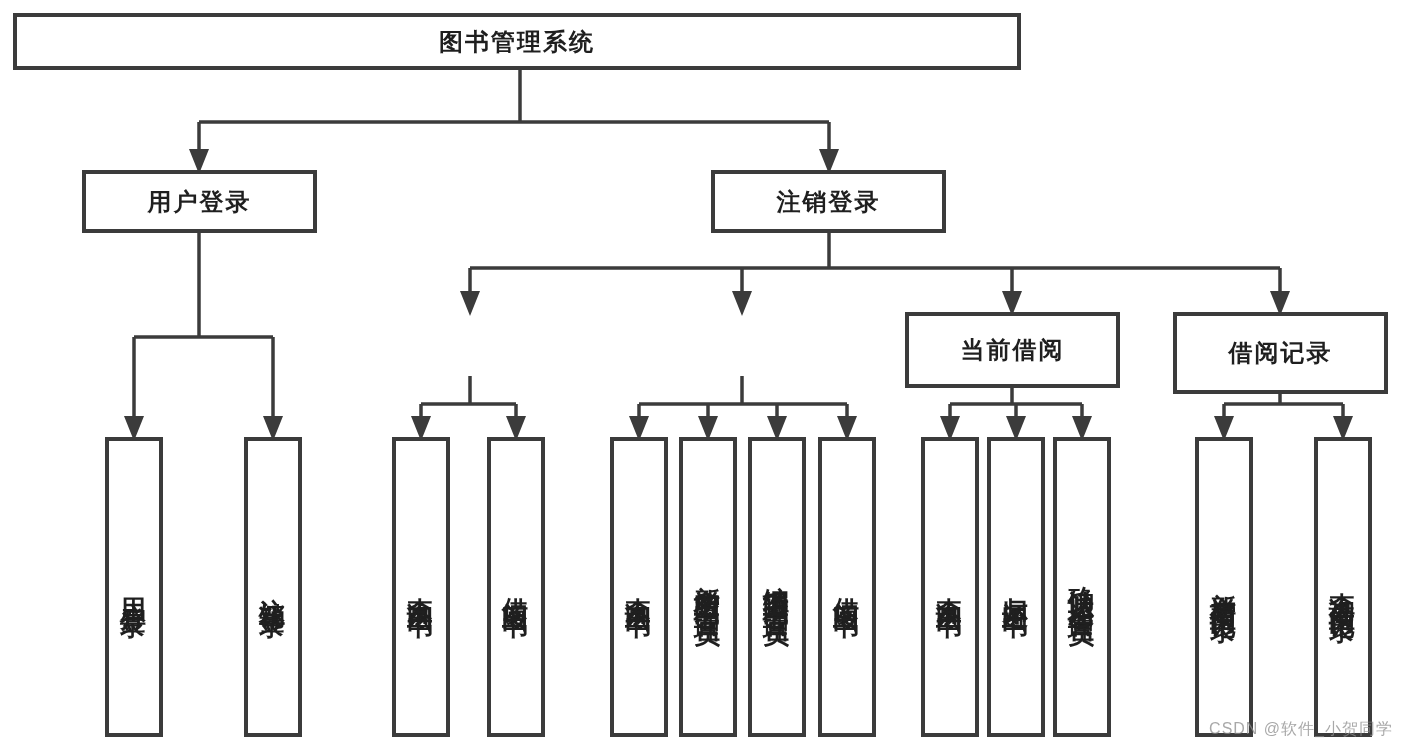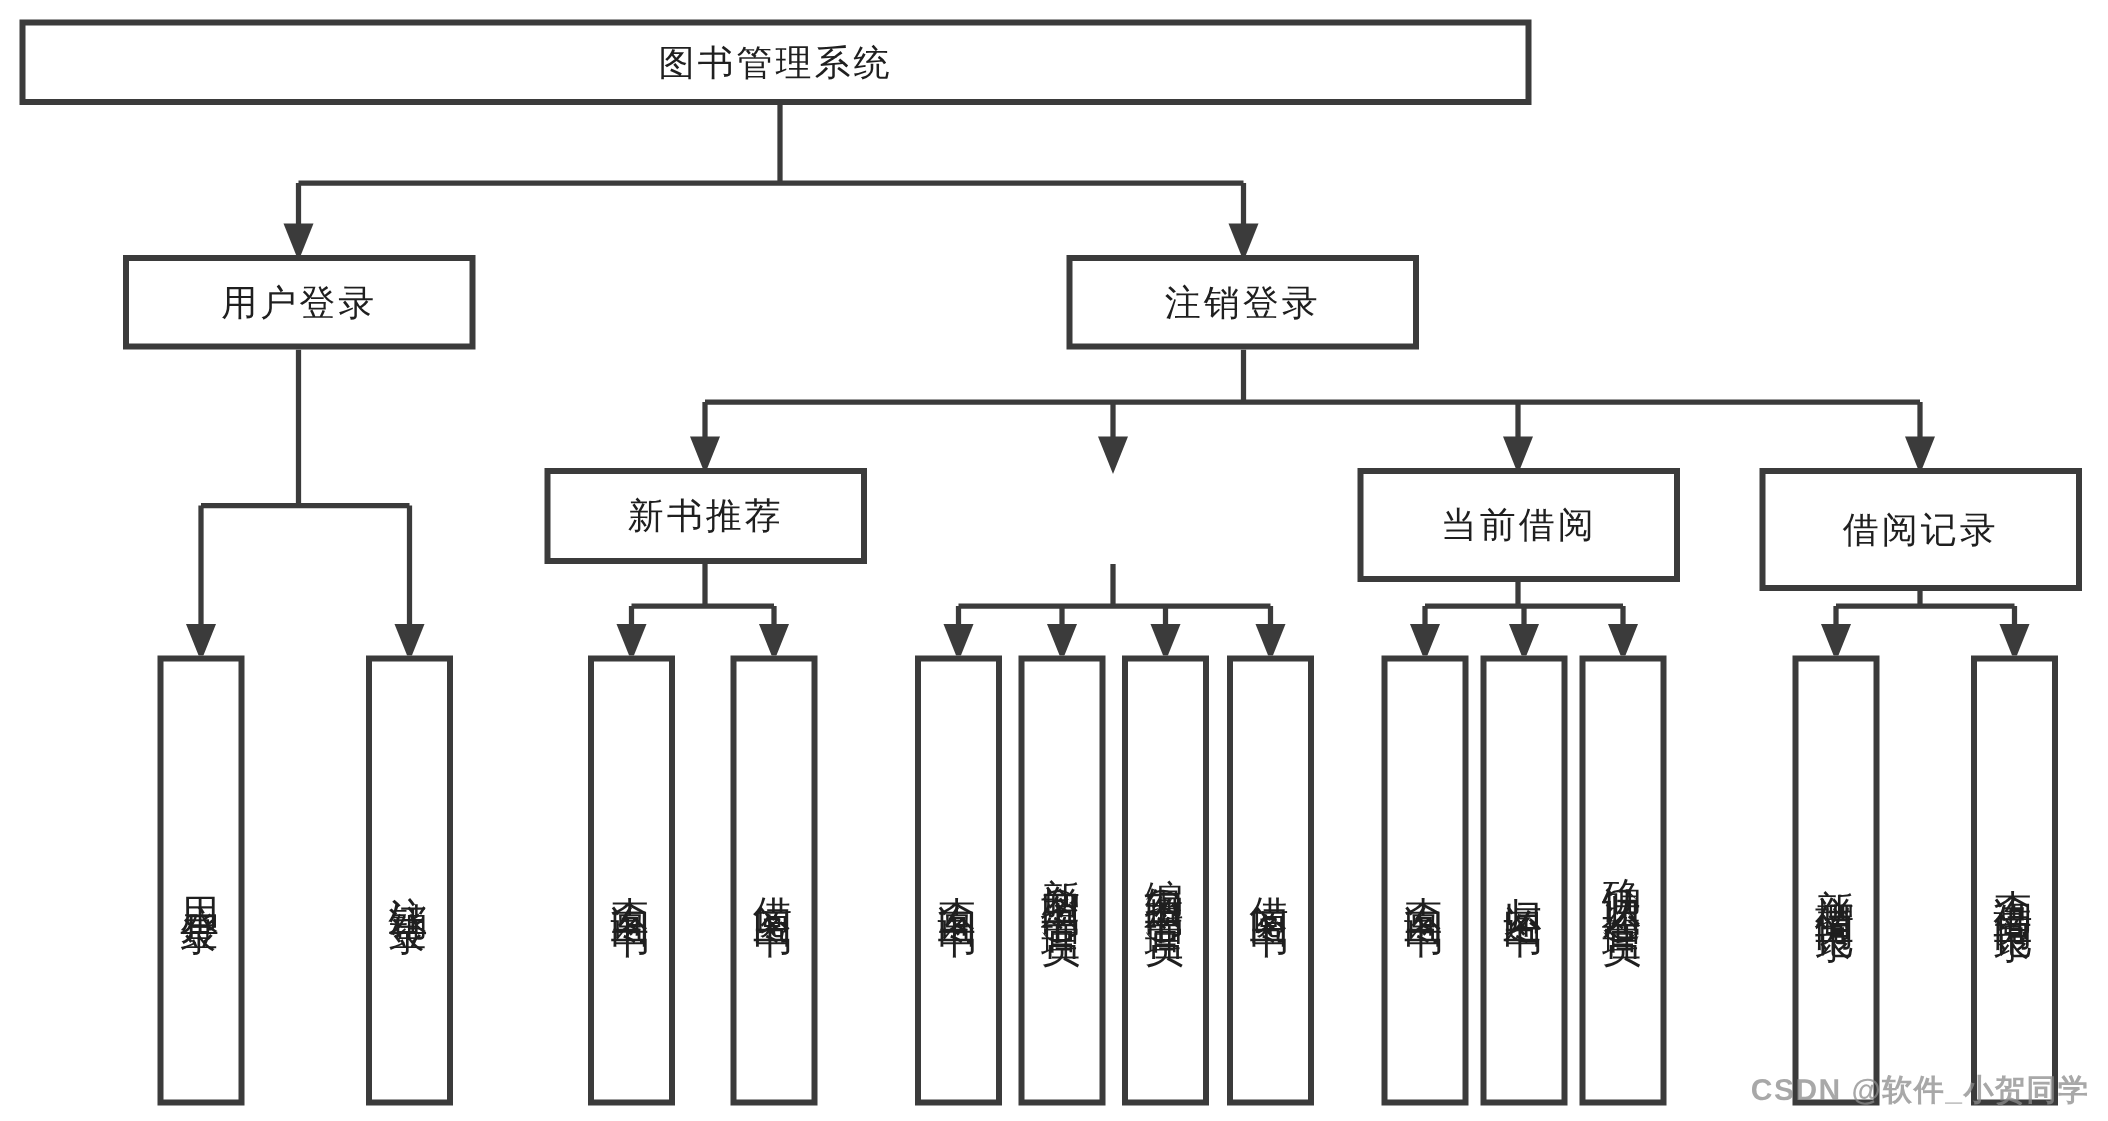--- a/index.html
+++ b/index.html
@@ -9,30 +9,30 @@
   }
   .wires{position:absolute;left:0;top:0;width:1405px;height:747px;}
   .wires line{stroke:var(--line,#3b3b3b);stroke-width:3.5;}
   .wires polygon{fill:var(--line,#3b3b3b);}
   .box{
     position:absolute;box-sizing:border-box;
     border:4px solid var(--line,#3b3b3b);background:#ffffff;
     display:flex;align-items:center;justify-content:center;
     font-size:24px;color:var(--text,#1f1f1f);letter-spacing:2px;white-space:nowrap;
     z-index:2;
+    font-weight:bold;
   }
   .vert{
     writing-mode:vertical-rl;text-orientation:mixed;
     font-size:26px;letter-spacing:5px;white-space:normal;
   }
   .watermark{
     position:absolute;right:12px;bottom:7px;z-index:6;
-    font-size:20px;letter-spacing:1px;color:var(--wm,#8c8c8c);opacity:.75;
+    font-size:16px;letter-spacing:1px;color:var(--wm,#8c8c8c);opacity:.75;
     white-space:nowrap;
-    font-weight:bold;
   }
 </style>
 </head>
 <body>
 
 <div class="stage" style="--line: #3b3b3b; --text: #1f1f1f; --wm: #8c8c8c; --bg: #ffffff;">
 
   <svg class="wires" width="1405" height="747" viewBox="0 0 1405 747">
       <line x1="520" y1="70" x2="520" y2="122"></line>
       <line x1="199" y1="122" x2="829" y2="122"></line>
@@ -86,21 +86,20 @@
       <polygon points="1214,416 1234,416 1224,441"></polygon>
       <line x1="1343" y1="404" x2="1343" y2="423"></line>
       <polygon points="1333,416 1353,416 1343,441"></polygon>
     </svg>
 
   <div class="box" style="left:13px;top:13px;width:1008px;height:57px">图书管理系统</div>
 
   <div class="box" style="left:82px;top:170px;width:235px;height:63px">用户登录</div>
   <div class="box" style="left:711px;top:170px;width:235px;height:63px">注销登录</div>
 
-  <div class="box" style="left:363px;top:312px;width:215px;height:64px">新书推荐</div>
   <div class="box" style="left:905px;top:312px;width:215px;height:76px">当前借阅</div>
   <div class="box" style="left:1173px;top:312px;width:215px;height:82px">借阅记录</div>
 
   <div class="box vert" style="left:105px;top:437px;width:58px;height:300px">用户登录</div>
   <div class="box vert" style="left:244px;top:437px;width:58px;height:300px">注销登录</div>
 
   <div class="box vert" style="left:392px;top:437px;width:58px;height:300px">查询图书</div>
   <div class="box vert" style="left:487px;top:437px;width:58px;height:300px">借阅图书</div>
 
   <div class="box vert" style="left:610px;top:437px;width:58px;height:300px">查询图书</div>

